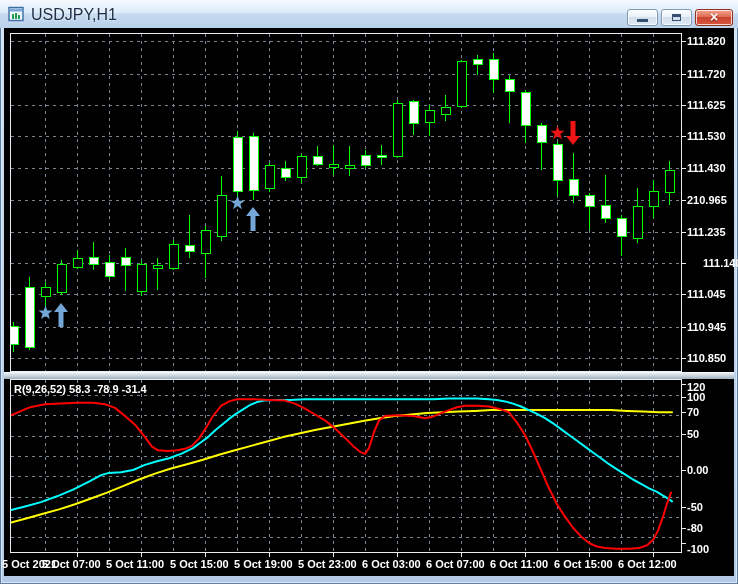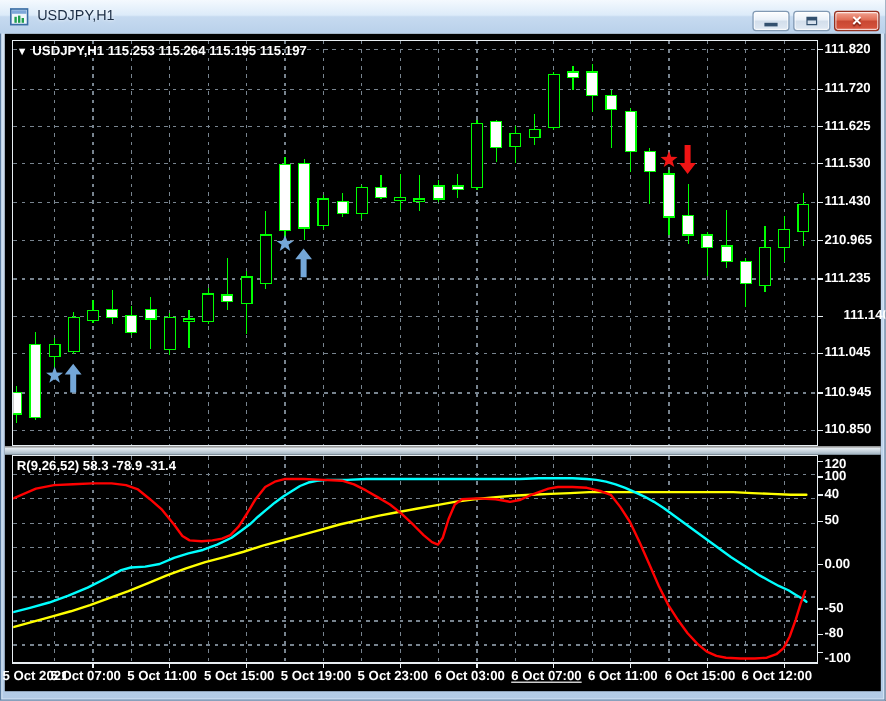--- a/index.html
+++ b/index.html
@@ -2,21 +2,21 @@
 <html><head>
 <meta charset="utf-8">
 <style>
   html,body{margin:0;padding:0;background:#888;}
   .window{position:relative;width:738px;height:584px;font-family:"Liberation Sans",sans-serif;
     background:linear-gradient(180deg,#d6e5f5 0%,#c2d6ec 50%,#b3cbe6 100%);
     box-shadow:inset 0 0 0 1px #5f7fa3, inset 0 0 0 2px #d9e8f7;overflow:hidden;}
   .titlebar{position:absolute;left:0;top:0;width:738px;height:28px;z-index:3;
     background:linear-gradient(180deg,#f4f9fe 0%,#dcebf9 45%,#c6daf0 50%,#b9d1ea 100%);}
   .app-icon{position:absolute;left:8px;top:6px;width:16px;height:16px;}
-  .title-text{position:absolute;left:31px;top:6px;font-size:12px;color:#1c2e45;
+  .title-text{position:absolute;left:31px;top:6px;font-size:16px;color:#1c2e45;
     text-shadow:0 0 3px rgba(255,255,255,.9);}
   .winbtn{position:absolute;top:9px;height:17px;border-radius:3px;border:1px solid #8199b3;
     box-sizing:border-box;background:linear-gradient(180deg,#fdfeff 0%,#e9f0f8 45%,#d2deeb 50%,#e0e9f3 100%);
     box-shadow:inset 0 0 0 1px rgba(255,255,255,.75);}
   .btn-min{left:627px;width:31px;}
   .btn-max{left:661px;width:31px;}
   .btn-close{left:695px;width:38px;border:1px solid #93301f;
     background:linear-gradient(180deg,#f0a austria 0,#f0a492);
     background:linear-gradient(180deg,#f2a492 0%,#e06d55 45%,#c84732 50%,#d8553e 100%);}
   .glyph-min{position:absolute;left:9px;top:9px;width:11px;height:3px;background:#33506e;}
@@ -243,51 +243,48 @@
         <line x1="397.5" y1="553" x2="397.5" y2="557"></line>
         <line x1="461.5" y1="553" x2="461.5" y2="557"></line>
         <line x1="525.5" y1="553" x2="525.5" y2="557"></line>
         <line x1="589.5" y1="553" x2="589.5" y2="557"></line>
         <line x1="653.5" y1="553" x2="653.5" y2="557"></line>
       </g>
     </svg>
 
   <div class="labels" id="labels-layer">
     <div class="splitter"></div>
-    <div class="hdr">
-      <span class="caret">▼</span><span>USDJPY,H1  115.253 115.264 115.195 115.197</span>
-    </div>
     <div class="indlabel">R(9,26,52) 58.3 -78.9 -31.4</div>
   <div class="axlabel" style="left: 687px; top: 35px;">111.820</div>
       <div class="axlabel" style="left: 687px; top: 68px;">111.720</div>
       <div class="axlabel" style="left: 687px; top: 99px;">111.625</div>
       <div class="axlabel" style="left: 687px; top: 130px;">111.530</div>
       <div class="axlabel" style="left: 687px; top: 162px;">111.430</div>
       <div class="axlabel" style="left: 687px; top: 194px;">210.965</div>
       <div class="axlabel" style="left: 687px; top: 226px;">111.235</div>
       <div class="axlabel" style="left: 687px; top: 257px; margin-left: 16px;">111.140</div>
       <div class="axlabel" style="left: 687px; top: 288px;">111.045</div>
       <div class="axlabel" style="left: 687px; top: 321px;">110.945</div>
       <div class="axlabel" style="left: 687px; top: 352px;">110.850</div>
       <div class="axlabel" style="left: 687px; top: 381px;">120</div>
       <div class="axlabel" style="left: 687px; top: 391px;">100</div>
-      <div class="axlabel" style="left: 687px; top: 406px;">40</div>
+      <div class="axlabel" style="left: 687px; top: 406px;">70</div>
       <div class="axlabel" style="left: 687px; top: 428px;">50</div>
       <div class="axlabel" style="left: 687px; top: 464px;">0.00</div>
       <div class="axlabel" style="left: 687px; top: 501px;">-50</div>
       <div class="axlabel" style="left: 687px; top: 522px;">-80</div>
       <div class="axlabel" style="left: 687px; top: 543px;">-100</div>
       <div class="axlabel" style="left: 2px; top: 558px;">5 Oct 2021</div>
       <div class="axlabel tlabel" style="left: 42px; top: 558px;">5 Oct 07:00</div>
       <div class="axlabel tlabel" style="left: 106px; top: 558px;">5 Oct 11:00</div>
       <div class="axlabel tlabel" style="left: 170px; top: 558px;">5 Oct 15:00</div>
       <div class="axlabel tlabel" style="left: 234px; top: 558px;">5 Oct 19:00</div>
       <div class="axlabel tlabel" style="left: 298px; top: 558px;">5 Oct 23:00</div>
       <div class="axlabel tlabel" style="left: 362px; top: 558px;">6 Oct 03:00</div>
-      <div class="axlabel tlabel" style="left: 426px; top: 558px; text-decoration: underline;">6 Oct 07:00</div>
+      <div class="axlabel tlabel" style="left: 426px; top: 558px;">6 Oct 07:00</div>
       <div class="axlabel tlabel" style="left: 490px; top: 558px;">6 Oct 11:00</div>
       <div class="axlabel tlabel" style="left: 554px; top: 558px;">6 Oct 15:00</div>
       <div class="axlabel tlabel" style="left: 618px; top: 558px;">6 Oct 12:00</div>
     </div>
 
   <div class="titlebar">
     <svg class="app-icon" viewBox="0 0 16 16">
       <rect x="1" y="1.5" width="14" height="13" fill="#eef6fb" stroke="#3a6ea5" stroke-width="1.4"></rect>
       <rect x="2" y="2.5" width="12" height="3" fill="#7da7d9"></rect>
       <rect x="4" y="8" width="2" height="5" fill="#1f9e4e"></rect>

